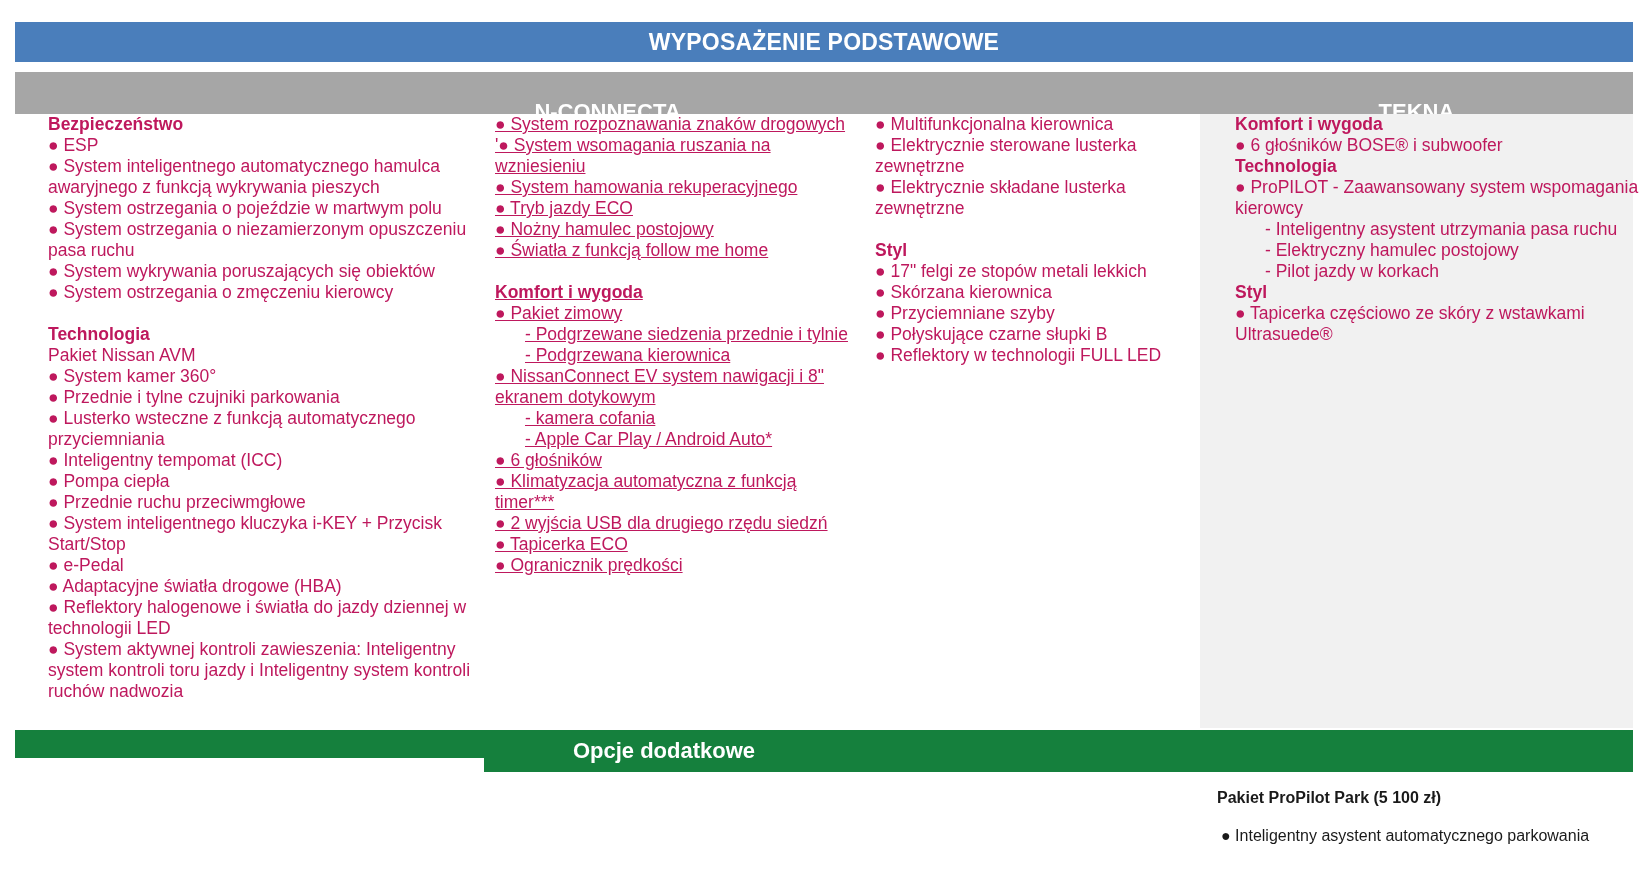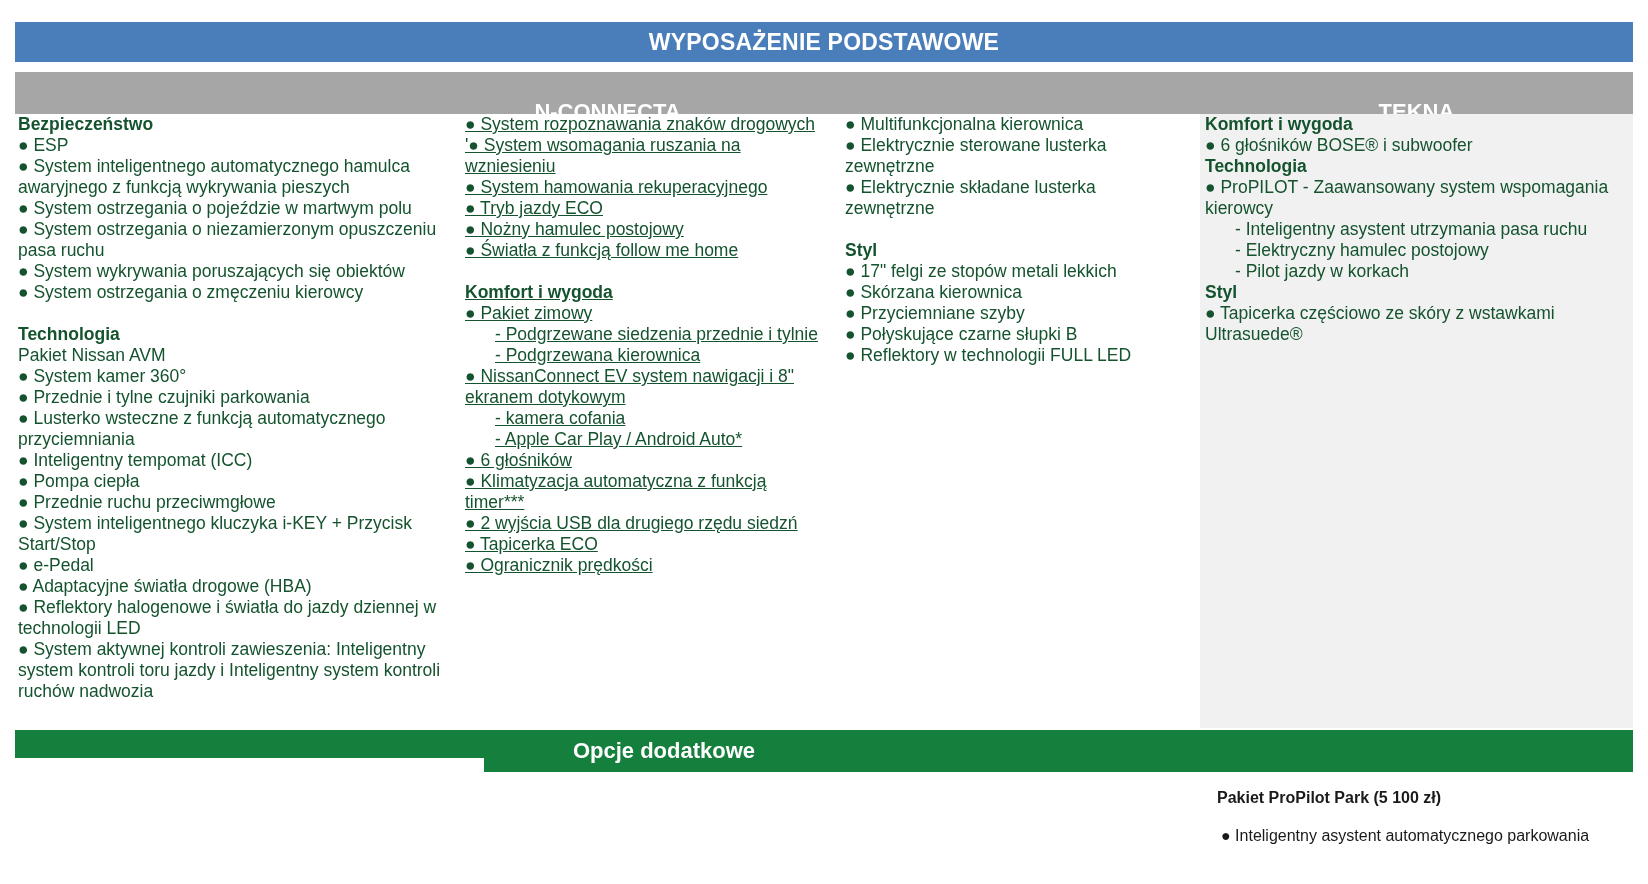--- a/index.html
+++ b/index.html
@@ -88,21 +88,22 @@
     left: 0;
     top: 114px;
     width: 1648px;
     height: 614px;
   }
   .col {
     position: absolute;
     top: 0;
     font-size: 17.5px;
     line-height: 21px;
-    color: #14532d;
+    color: #be185d;
+    margin-left: 30px;
   }
   .col.c1 { left: 18px;   width: 452px; }
   .col.c2 { left: 465px;  width: 360px; text-decoration: underline; }
   .col.c3 { left: 845px;  width: 345px; }
   .col.c4 { left: 1205px; width: 420px; }
 
   .hd {
     font-weight: bold;
     margin: 0;
     padding: 0;

